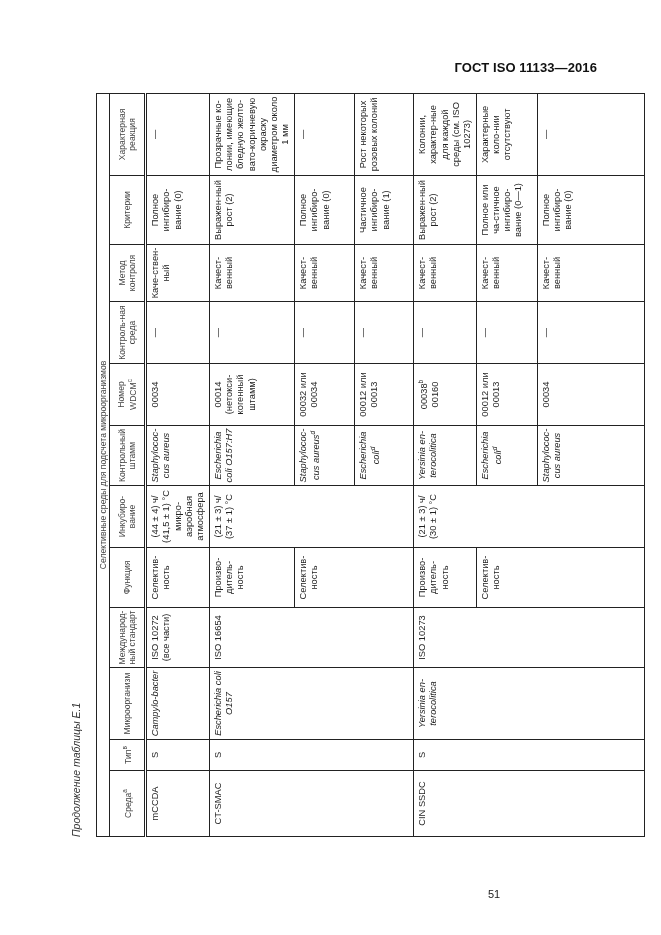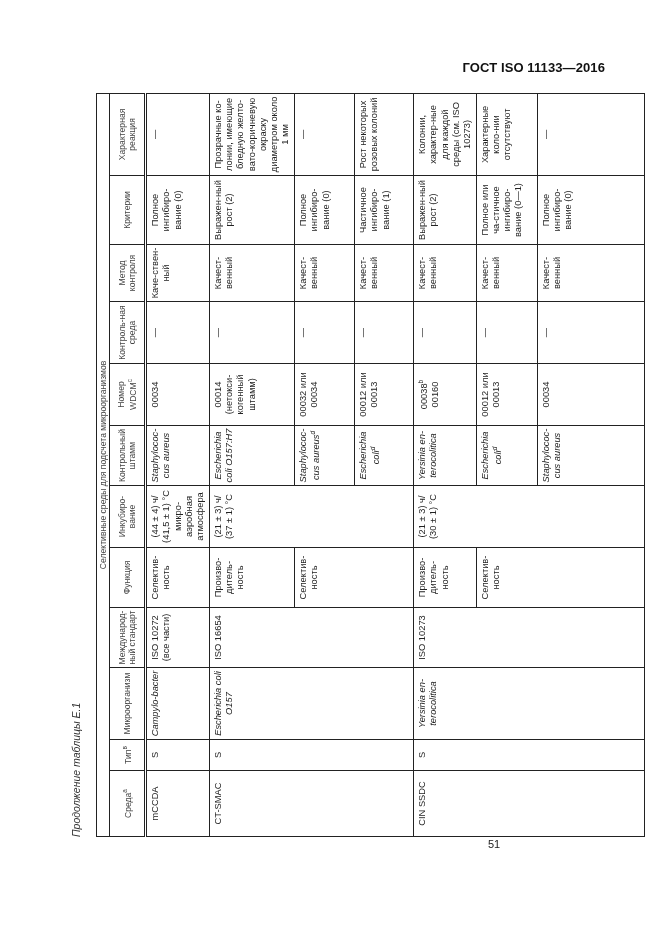--- a/index.html
+++ b/index.html
@@ -1,20 +1,20 @@
 <!DOCTYPE html>
 <html><head>
 <meta charset="utf-8">
 <style>
   html, body { margin: 0; padding: 0; background: #ffffff; }
   body { width: 661px; height: 935px; position: relative; overflow: hidden;
          font-family: "Liberation Sans", sans-serif; color: #222; }
-  .doc-header { position: absolute; top: 60px; right: 56px; font-size: 13px; font-weight: bold;
+  .doc-header { position: absolute; top: 60px; right: 64px; font-size: 13px; font-weight: bold;
                 font-family: "Liberation Sans", sans-serif; color: #111; letter-spacing: 0.1px; }
-  .page-number { position: absolute; top: 838px; left: 488px; font-size: 11px; color: #222; }
+  .page-number { position: absolute; top: 888px; left: 488px; font-size: 11px; color: #222; }
   
   .rot { position: absolute; left: 96px; top: 837px; width: 743px; height: 513px;
          transform-origin: 0 0; transform: rotate(-90deg); }
   .caption { position: absolute; left: 0; top: -26px; font-size: 10.5px; font-style: italic; color: #333; }
   table { border-collapse: collapse; width: 743px; table-layout: fixed; font-size: 9.3px; line-height: 1.2; }
   td, th { border: 1px solid #222; text-align: center; vertical-align: top; padding: 3px 2px; font-weight: normal; overflow: hidden; }
   th { color: #444; font-size: 8.6px; vertical-align: middle; }
   .title-row th { font-size: 8.6px; height: 10px; padding: 1px 2px; }
   .hdr-row th { height: 28px; }
   .i { font-style: italic; }

